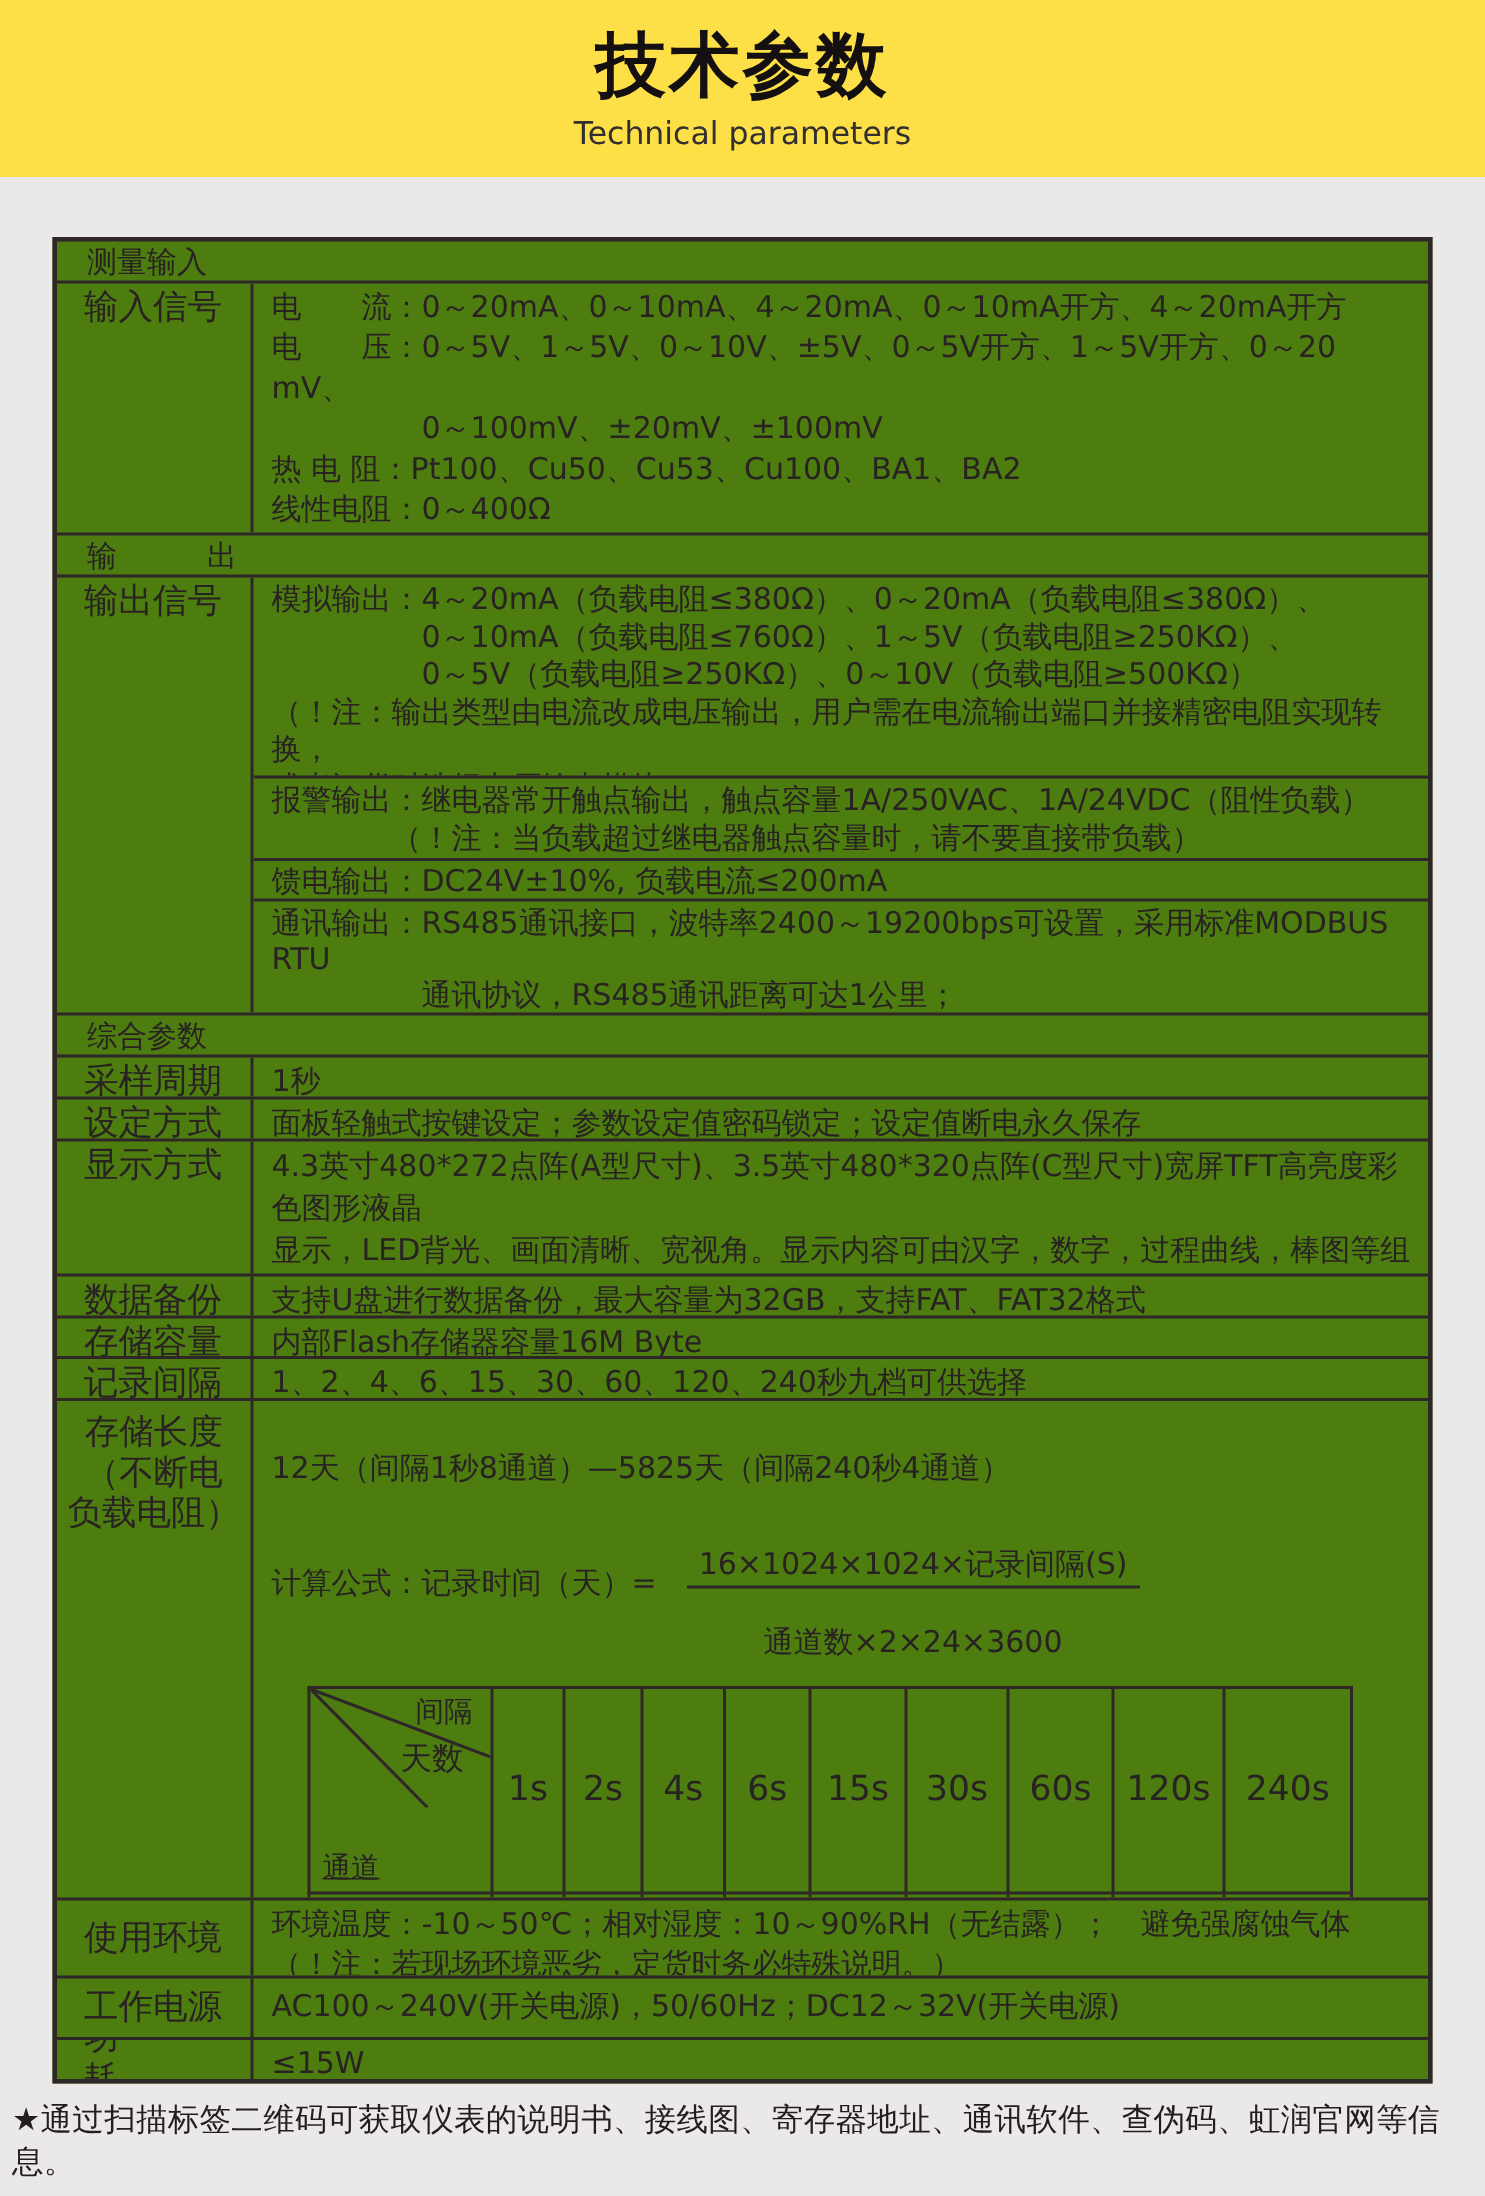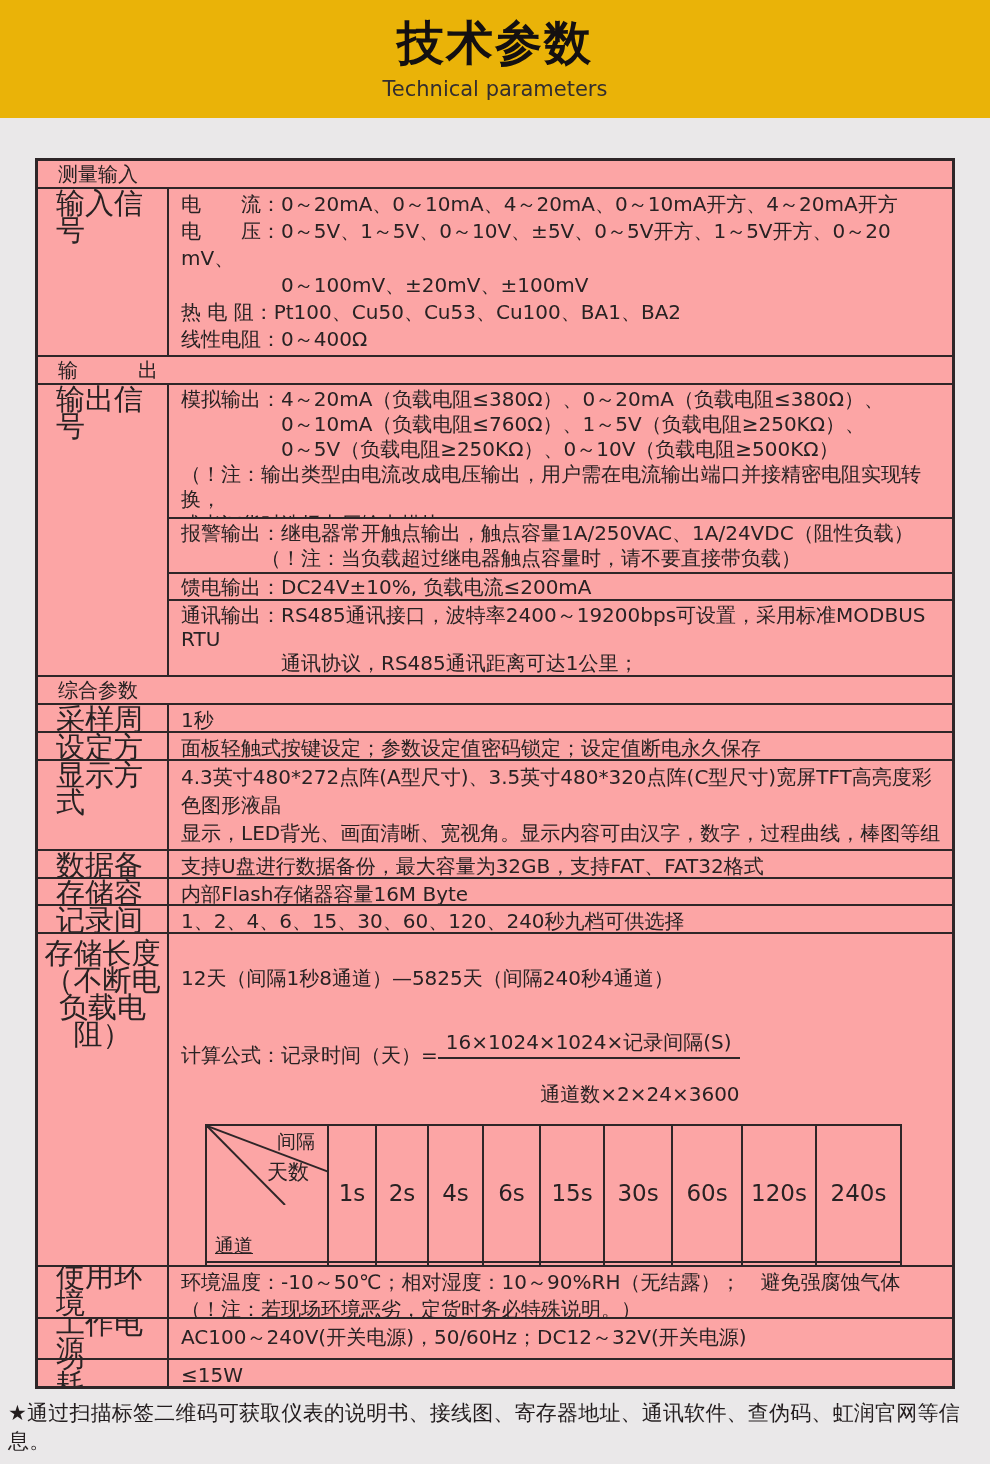--- a/index.html
+++ b/index.html
@@ -1,48 +1,48 @@
 <!DOCTYPE html>
 <html><head>
 <meta charset="utf-8">
 <style>
   html,body{margin:0;padding:0;}
   .page{
     position:relative; width:990px; height:1464px; overflow:hidden;
     background:#eae8e9; color:#282223;
     font-family:"DejaVu Sans",sans-serif; font-size:20px;
   }
-  .title-band{ background:#eab308; height:118px; text-align:center; }
+  .title-band{ background:#fde047; height:118px; text-align:center; }
   .title-zh{ margin:0; padding-top:12px; font-size:47px; font-weight:900; letter-spacing:2px; color:#141011;}
   .title-en{ font-size:21px; color:#332e2f; margin-top:2px; }
 
   .spec-table{
     margin:40px 0 0 35px; width:920px; box-sizing:border-box;
-    border:3px solid #2e2628; background:#fca5a5;
+    border:3px solid #2e2628; background:#4d7c0f;
   }
   .row{ display:flex; box-sizing:border-box; border-top:2px solid #2e2628; overflow:hidden;}
   .row.first{ border-top:none; }
   .sec-head{ align-items:center; padding-left:20px; font-size:20px; }
   .cell-label{
     width:131px; flex:none; box-sizing:border-box; border-right:2px solid #2e2628;
-    padding:3px 4px 0 18px; font-size:29px; white-space:pre-line; line-height:27px;font-family:Liberation Mono, monospace;
+    padding:3px 4px 0 18px; font-size:23px; white-space:pre-line; line-height:27px;
   }
   .cell-label.center{ display:flex; align-items:center; padding-top:0; }
   .cell-label.mid3{ text-align:center; padding:8px 2px 0 2px; }
   .cell-content{
     flex:1; box-sizing:border-box; padding:2px 6px 0 12px;
     white-space:pre-line; line-height:27px; overflow:hidden;
   }
   .subcell{ box-sizing:border-box; border-top:2px solid #2e2628; padding:2px 6px 0 12px; white-space:pre-line; overflow:hidden;}
   .subcell.first{ border-top:none; }
   .stack{ flex:1; display:flex; flex-direction:column; padding:0; white-space:normal;}
 
   
   .formula{ display:flex; align-items:center; margin-top:4px; height:64px; }
-  .frac{ display:inline-block; text-align:right; margin-left:0; line-height:26px;}
+  .frac{ display:inline-block; text-align:center; margin-left:20px; line-height:26px;}
   .frac .num{ padding:0 8px 3px 8px; border-bottom:2px solid #2e2628; }
   .frac .den{ padding-top:3px; }
 
   
   table.days{ border-collapse:collapse; table-layout:fixed; margin:10px 0 0 24px; font-size:23px; }
   table.days td{ border:2px solid #2e2628; padding:0 0 0 8px; height:38px; overflow:hidden; }
   table.days tr.head td{ height:79px; text-align:center; padding:0; }
   td.corner{ position:relative; padding:0 !important; }
   .corner svg{ position:absolute; top:0; left:0; }
   .corner .lbl{ position:absolute; font-size:19px; line-height:20px;}

